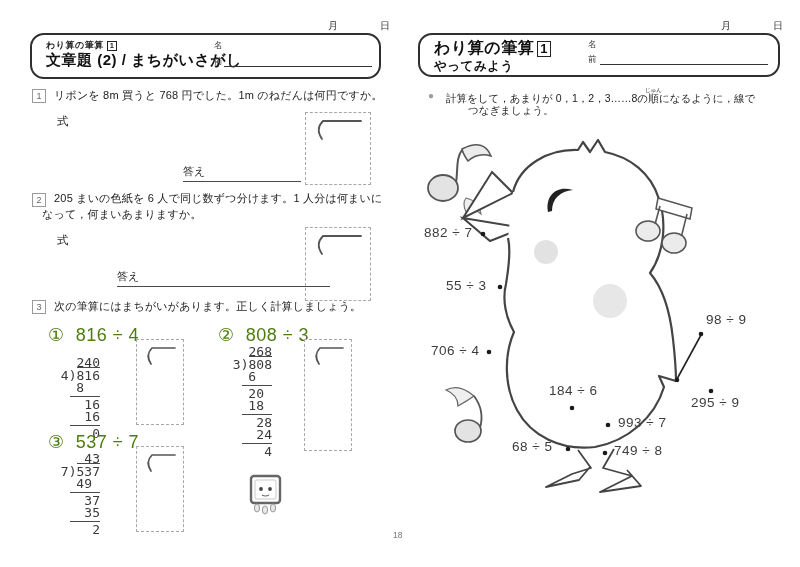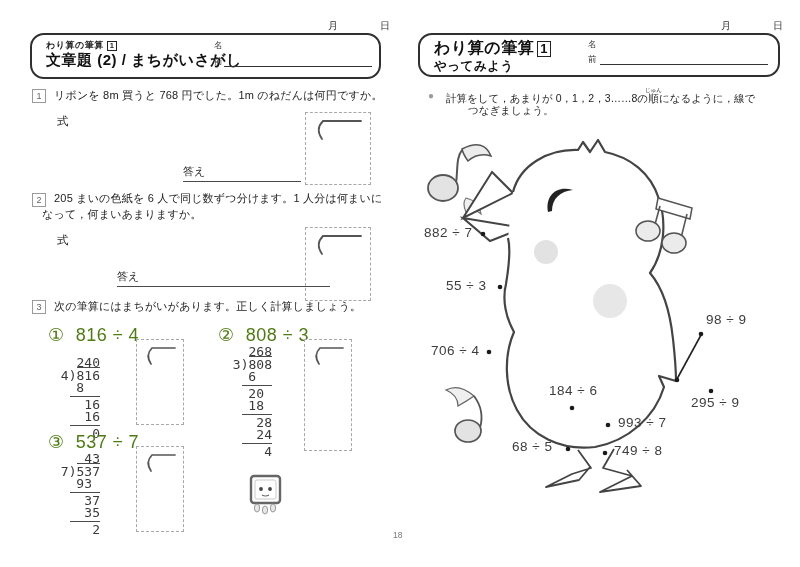--- a/index.html
+++ b/index.html
@@ -125,21 +125,21 @@
     </svg>
   </div>
 
   <div class="ldlabel" style="left:48px;top:431px;">
     <span>③</span>&nbsp;
     <span>537 ÷ 7</span>
   </div>
   <div class="ld" style="left:60px;top:453px;">
     <div>43</div>
     <div class="ldd"><span>7</span><span>)</span><span class="dv">537</span></div>
-    <div class="pr1">93</div>
+    <div class="pr1">49</div>
     <div class="ldhr"></div>
     <div>37</div>
     <div>35</div>
     <div class="ldhr"></div>
     <div>2</div>
   </div>
   <div class="dbox" style="left:136px;top:446px;width:46px;height:84px;">
     <svg width="34" height="20" viewBox="0 0 34 20">
       <path d="M8,18 Q2,9 9,2 L32,2" fill="none" stroke="#555" stroke-width="1.7" stroke-linecap="round"></path>
     </svg>

